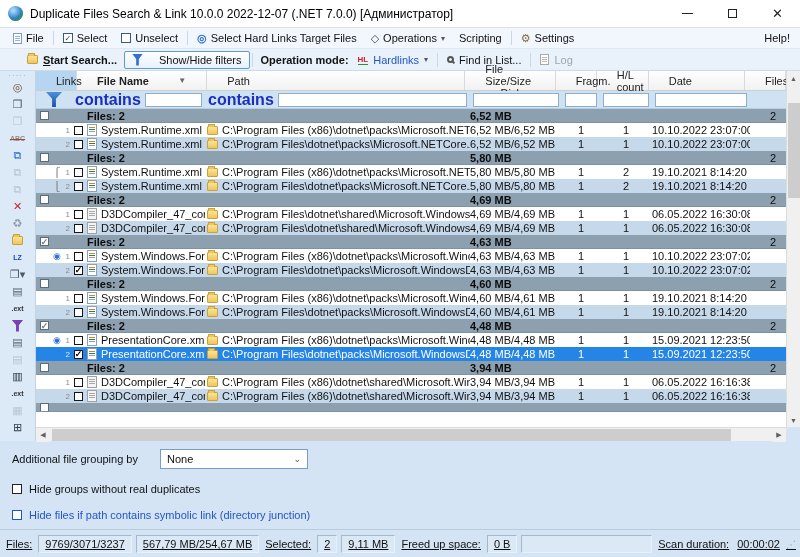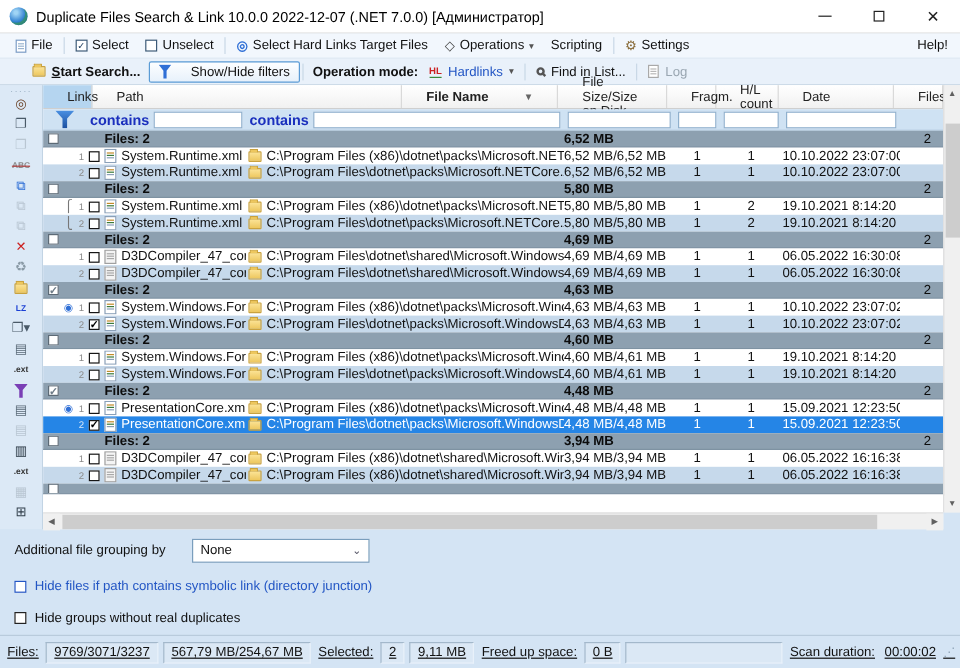--- a/index.html
+++ b/index.html
@@ -56,21 +56,21 @@
   .col-links{width:36px}.col-name{width:133px}.col-path{width:265px}.col-size{width:92px}
   .col-fragm{width:38px}.col-hl{width:52px}.col-date{width:98px}.col-files{width:36px}
 
   .thead { height:20px; display:flex; background:linear-gradient(#ffffff,#f1f1f1); border-bottom:1px solid #cfcfcf; align-items:stretch; }
   .hcell { display:flex; align-items:center; padding:0 20px; border-right:1px solid #d9d9d9; font-size:11px; color:#222; }
   .hcell.first { background:#b5d5f0; }
   .sortmark { margin-left:auto; font-size:8px; color:#666; }
 
   .filterrow { height:18px; display:flex; align-items:center; background:#cfe2f3; border-bottom:1px solid #b7cde0; }
   .fcell { display:flex; align-items:center; gap:4px; padding:0 3px; }
-  .contains { color:#1a2fbd; font-weight:bold; font-size:12px; }
+  .contains { color:#1a2fbd; font-weight:bold; font-size:16px; }
   .fin { height:14px; border:1px solid #8fb0cd; background:#fff; flex:1; min-width:0; font-size:10px; padding:0 2px; font-family:"Liberation Sans",sans-serif; }
 
   .rows { flex:none; }
   .grow { height:14px; display:flex; align-items:center; background:#8da0b0; color:#0c0c0c; border-bottom:1px solid #7e92a2; }
   .grow .glabel { font-weight:bold; padding-left:15px; }
   .grow .gsize { font-weight:bold; }
   .grow .gcount { text-align:right; padding-right:10px; }
   .frow { height:14px; display:flex; align-items:center; background:#fff; }
   .frow.alt { background:#c6d9eb; }
   .frow.selected { background:#2585e6; color:#fff; }
@@ -265,26 +265,26 @@
           <span style="color: rgb(51, 64, 76);">⊞</span>
         </div>
       </div>
   </div>
 
   <div class="tablewrap">
     <div class="thead" id="thead">
         <div class="hcell col-links first">
           <span>Links</span>
         </div>
-        <div class="hcell col-path">
-          <span>Path</span>
-        </div>
         <div class="hcell col-name">
           <span style="font-weight: bold;">File Name</span>
           <span class="sortmark">▼</span>
+        </div>
+        <div class="hcell col-path">
+          <span>Path</span>
         </div>
         <div class="hcell col-size">
           <span>File Size/Size on Disk</span>
         </div>
         <div class="hcell col-fragm">
           <span>Fragm.</span>
         </div>
         <div class="hcell col-hl">
           <span>H/L count</span>
         </div>
@@ -718,27 +718,27 @@
 </div>
 
 <div class="bottom">
   <div class="group-row">
     <span>Additional file grouping by</span>
     <div class="dropdown">
       <span>None</span>
       <span class="dd-caret">⌄</span>
     </div>
   </div>
+  <div class="optrow">
+    <span class="cb2"></span>
+    <span>Hide groups without real duplicates</span>
+  </div>
   <div class="optrow blue">
     <span class="cb2"></span>
     <span>Hide files if path contains symbolic link (directory junction)</span>
-  </div>
-  <div class="optrow">
-    <span class="cb2"></span>
-    <span>Hide groups without real duplicates</span>
   </div>
 </div>
 
 <div class="statusbar">
   <span class="slabel">Files:</span>
   <span class="sbox">9769/3071/3237</span>
   <span class="sbox">567,79 MB/254,67 MB</span>
   <span class="slabel">Selected:</span>
   <span class="sbox">2</span>
   <span class="sbox">9,11 MB</span>

